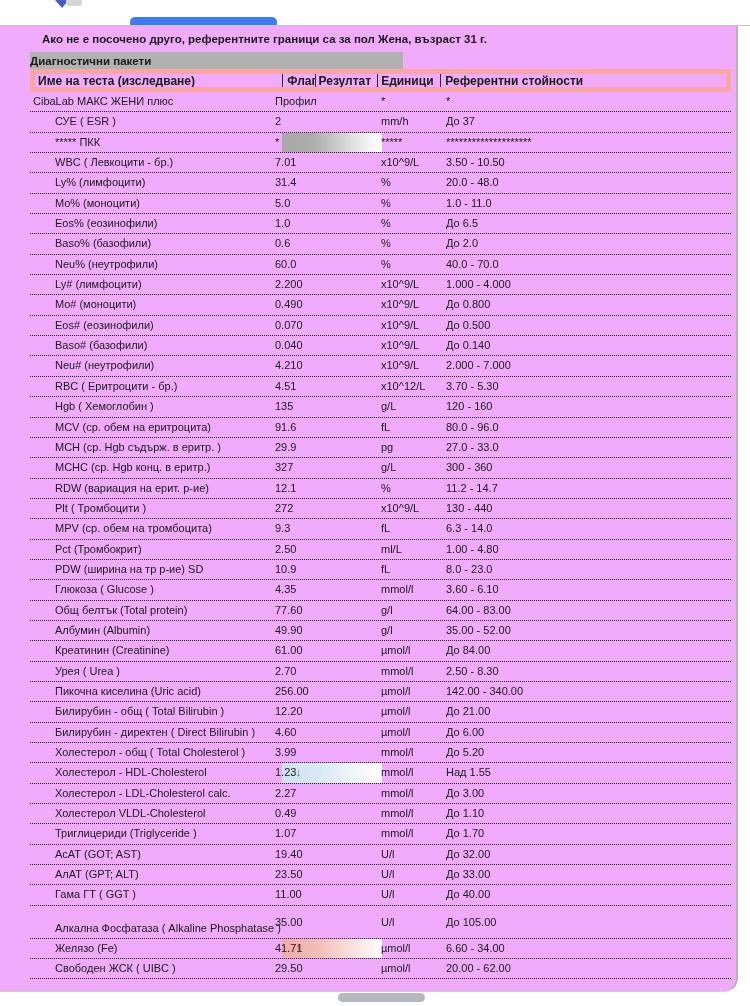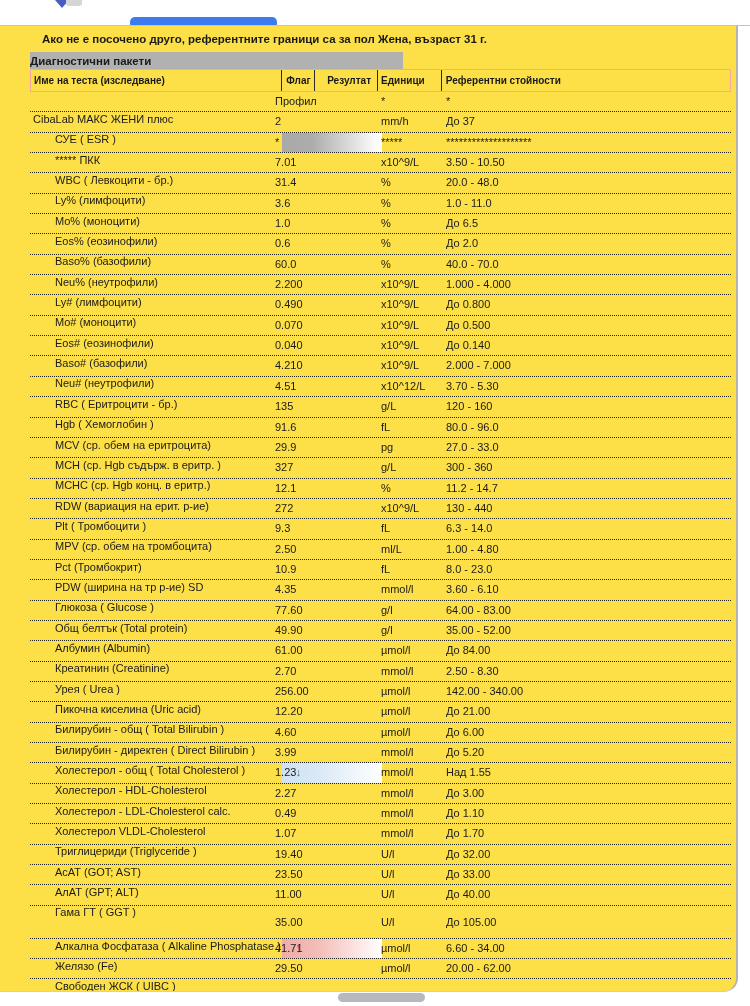--- a/index.html
+++ b/index.html
@@ -16,54 +16,54 @@
     border-left:7px solid transparent;border-right:7px solid transparent;
     border-top:8px solid #4a5cc2;
   }
   .logo-box{position:absolute;top:0;left:66px;width:16px;height:6px;background:#d6d6d6;border-radius:0 0 3px 3px;}
   .top-pill{position:absolute;top:17px;left:130px;width:147px;height:9px;border-radius:5px 5px 2px 2px;}
   .top-divider{position:absolute;top:25px;left:0;width:750px;height:1px;background:#c4c4c4;}
 
   
   .page{
     position:absolute;top:26px;left:0;width:738px;height:966px;
-    background:#fde047;overflow:hidden;
+    background:#f0abfc;overflow:hidden;
     border-right:2px solid #b3b3b3;border-bottom:1px solid #cfcfcf;
     border-radius:0 0 14px 0;
     box-sizing:border-box;
   }
   .note{
     position:absolute;top:7px;left:42px;
     font-size:11.5px;font-weight:bold;white-space:nowrap;
   }
   .section-band{
     position:absolute;top:26px;left:30px;width:373px;height:17px;
     display:flex;align-items:center;
   }
   .section-band span{font-size:11.5px;font-weight:bold;}
 
   
   .thead{
     position:absolute;top:43px;left:30px;width:701px;height:23px;
-    display:flex;border:1px solid #fca5a5;box-sizing:border-box;
-    font-size:10px;font-weight:bold;
+    display:flex;border:5px solid #fca5a5;box-sizing:border-box;
+    font-size:12px;font-weight:bold;
   }
   .thead .th{display:flex;align-items:center;box-sizing:border-box;border-right:1px solid #2b2b2b;padding:0 3px;white-space:nowrap;overflow:hidden;}
   .th.c-name{width:252px;}
   .th.c-flag{width:33px;padding-left:4px;}
   .th.c-result{width:63px;justify-content:flex-end;padding-right:6px;}
   .th.c-units{width:64px;}
   .th.c-ref{width:289px;border-right:none;padding-left:4px;}
 
   
   .tbody{position:absolute;top:66px;left:30px;width:701px;}
   .row{position:relative;height:20.35px;border-bottom:1px dotted #222;box-sizing:border-box;font-size:11px;}
   .row.tall{height:33px;}
   .cell{position:absolute;top:3px;line-height:13px;white-space:nowrap;}
-  .cell.name{left:25px;width:226px;white-space:normal;margin-top:18px;}
+  .cell.name{left:25px;width:226px;white-space:normal;}
   .cell.name.noindent{left:3px;}
   .cell.flag{left:252px;width:33px;text-align:center;font-size:11px;top:3px;}
   .cell.result{left:245px;width:100px;text-align:left;}
   .cell.units{left:351px;}
   .cell.ref{left:416px;}
   .row.tall .cell.name{top:16px;}
   .row.tall .cell.flag,.row.tall .cell.result,.row.tall .cell.units,.row.tall .cell.ref{top:10px;}
   .hl{position:absolute;left:252px;top:0;bottom:0;width:100px;}
   .hl.neutral{background:linear-gradient(90deg,#a9a9a9 0%,#acacac 30%,#fdfdfd 95%,#fff 100%);}
   .hl.low{background:linear-gradient(90deg,#cfe2f3 0%,#d9e8f6 35%,#ffffff 100%);}
@@ -126,21 +126,21 @@
         <span class="cell ref">3.50 - 10.50</span>
       </div>
       <div class="row">
         <span class="cell name">Ly% (лимфоцити)</span>
         <span class="cell result">31.4</span>
         <span class="cell units">%</span>
         <span class="cell ref">20.0 - 48.0</span>
       </div>
       <div class="row">
         <span class="cell name">Mo% (моноцити)</span>
-        <span class="cell result">3.6</span>
+        <span class="cell result">5.0</span>
         <span class="cell units">%</span>
         <span class="cell ref">1.0 - 11.0</span>
       </div>
       <div class="row">
         <span class="cell name">Eos% (еозинофили)</span>
         <span class="cell result">1.0</span>
         <span class="cell units">%</span>
         <span class="cell ref">До 6.5</span>
       </div>
       <div class="row">

